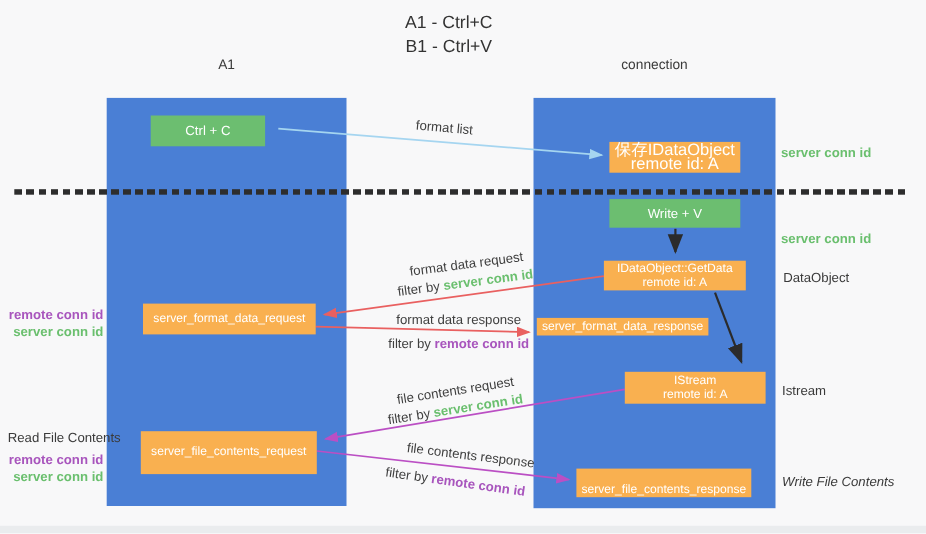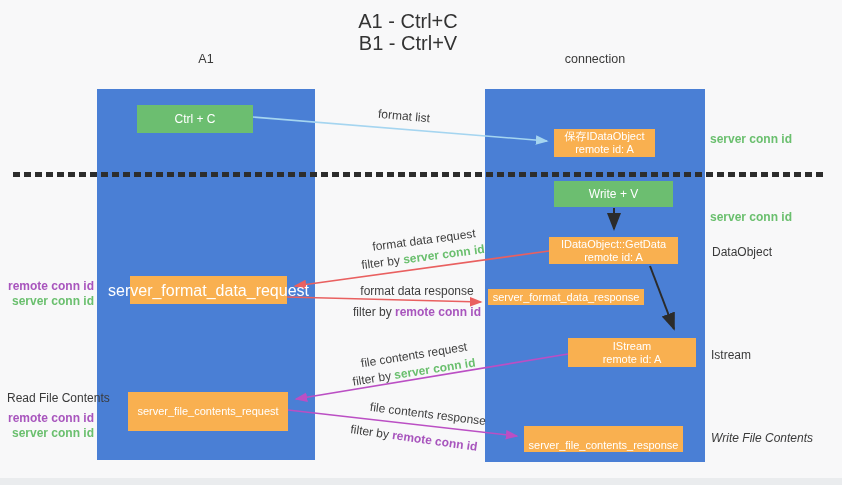--- a/index.html
+++ b/index.html
@@ -8,21 +8,21 @@
     --arrow-black:#2b2b2b; --label-green:#6abf6e; --label-purple:#a855bd;
     --text-dark:#3a3a3a; --dash:#2d2d2d; --background:#f8f8f9; --footer-strip:#eaecee;
   }
   html,body{margin:0;padding:0;}
   .canvas{
     position:relative;width:842px;height:485px;background:var(--background);
     font-family:"Liberation Sans", sans-serif;overflow:hidden;
   }
   .title{
     position:absolute;left:308px;top:10px;width:200px;text-align:center;
-    font-size:20px;line-height:22px;color:#333;
+    font-size:16px;line-height:22px;color:#333;
   }
   .lane-header{
     position:absolute;top:52px;text-align:center;font-size:12.5px;line-height:15px;color:var(--text-dark);
   }
   .lane{position:absolute;background:var(--lane-blue);}
   .divider{
     position:absolute;left:13px;top:172px;width:810px;height:5px;
     background:repeating-linear-gradient(90deg,var(--dash) 0 7px,transparent 7px 11px);
   }
   .node{
@@ -88,39 +88,39 @@
     </defs>
     <line x1="253" y1="117" x2="547" y2="141" class="ln-blue" marker-end="url(#m-blue)"></line>
     <line x1="614" y1="208" x2="614" y2="229" class="ln-black" marker-end="url(#m-black)"></line>
     <line x1="650" y1="266" x2="674" y2="329" class="ln-black" marker-end="url(#m-black)"></line>
     <line x1="549" y1="251" x2="295" y2="286" class="ln-red" marker-end="url(#m-red)"></line>
     <line x1="287" y1="297" x2="481" y2="302" class="ln-red" marker-end="url(#m-red)"></line>
     <line x1="568" y1="354" x2="296" y2="399" class="ln-purple" marker-end="url(#m-purple)"></line>
     <line x1="288" y1="410" x2="517" y2="436" class="ln-purple" marker-end="url(#m-purple)"></line>
   </svg>
 
-  <div class="node green" style="left:137px;top:105px;width:116px;height:28px;">
+  <div class="node green" style="left:137px;top:105px;width:104px;height:28px;">
     <div>Ctrl + C</div>
   </div>
 
-  <div class="node orange small" style="left:554px;top:129px;width:101px;height:28px;font-size:11px;">
+  <div class="node orange small" style="left:554px;top:129px;width:119px;height:28px;font-size:15px;">
     <div>保存IDataObject</div>
     <div>remote id: A</div>
   </div>
 
   <div class="node green" style="left:554px;top:181px;width:119px;height:26px;">
     <div>Write + V</div>
   </div>
 
   <div class="node orange" style="left:549px;top:237px;width:129px;height:27px;font-size:11px;">
     <div>IDataObject::GetData</div>
     <div>remote id: A</div>
   </div>
 
-  <div class="node orange" style="left:130px;top:276px;width:157px;height:28px;font-size:16px;">
+  <div class="node orange" style="left:130px;top:276px;width:157px;height:28px;font-size:11px;">
     <div>server_format_data_request</div>
   </div>
 
   <div class="node orange" style="left:488px;top:289px;width:156px;height:16px;font-size:11px;">
     <div>server_format_data_response</div>
   </div>
 
   <div class="node orange" style="left:568px;top:338px;width:128px;height:29px;font-size:11px;">
     <div>IStream</div>
     <div>remote id: A</div>

